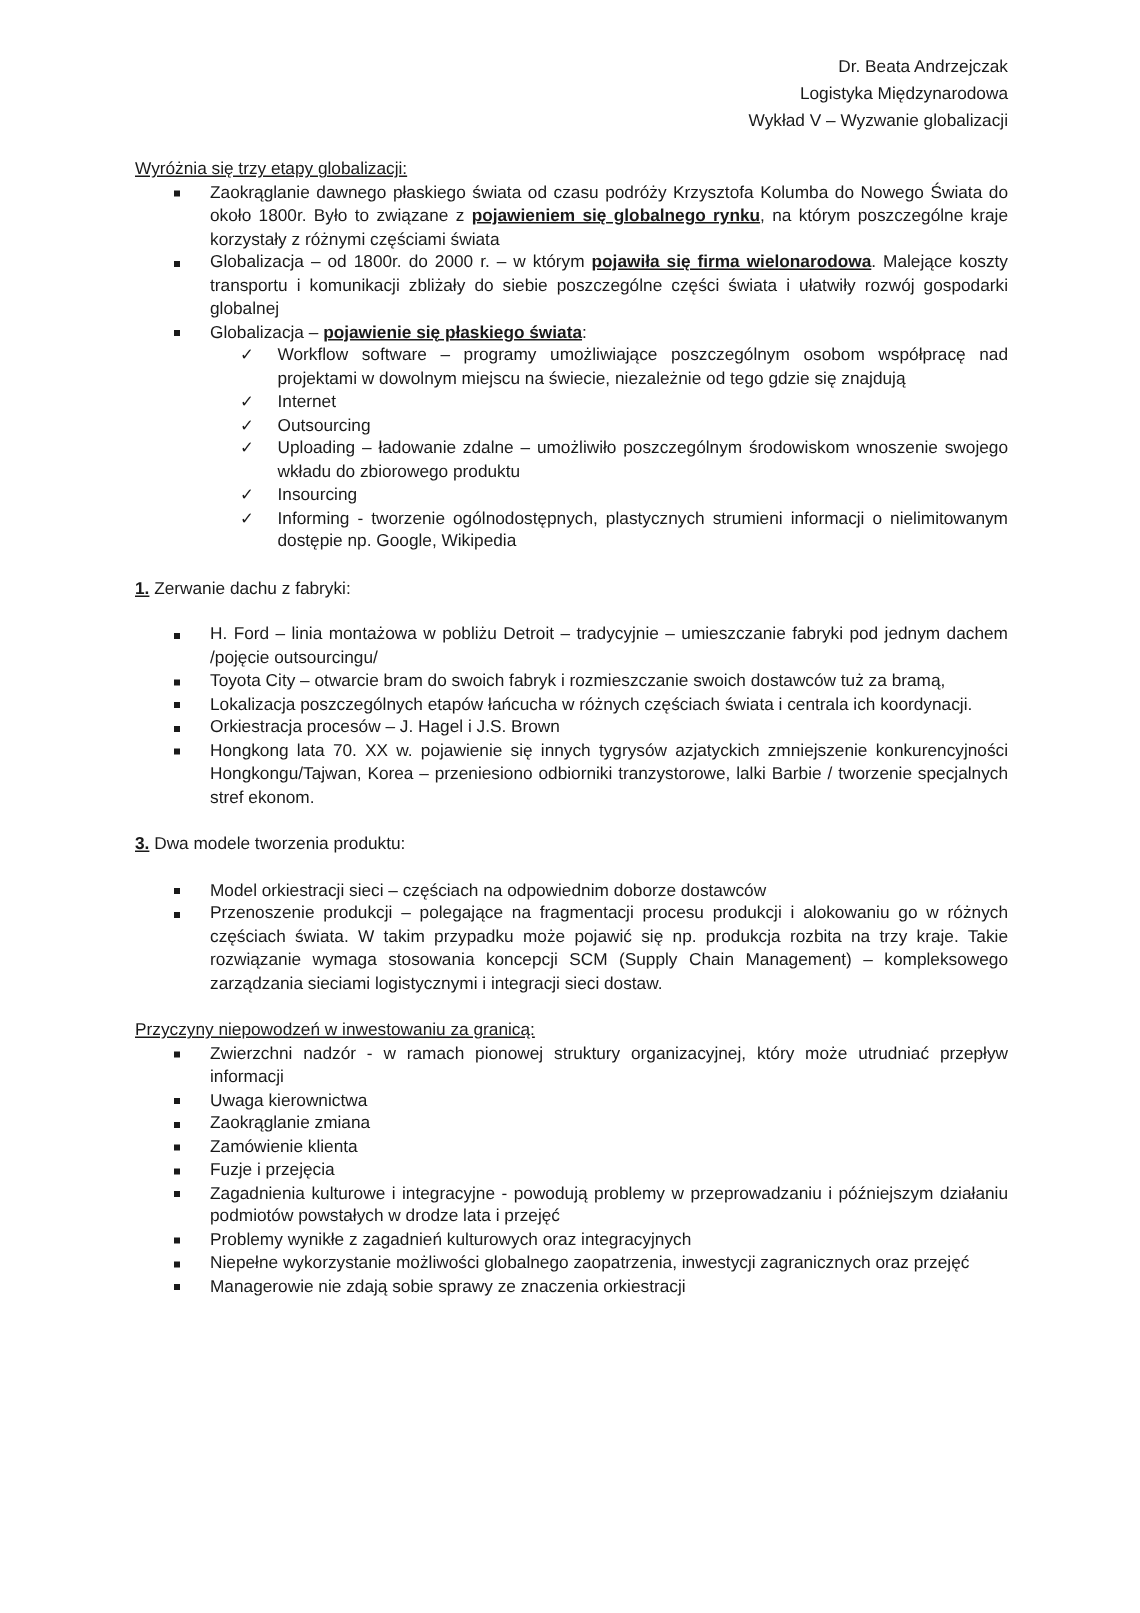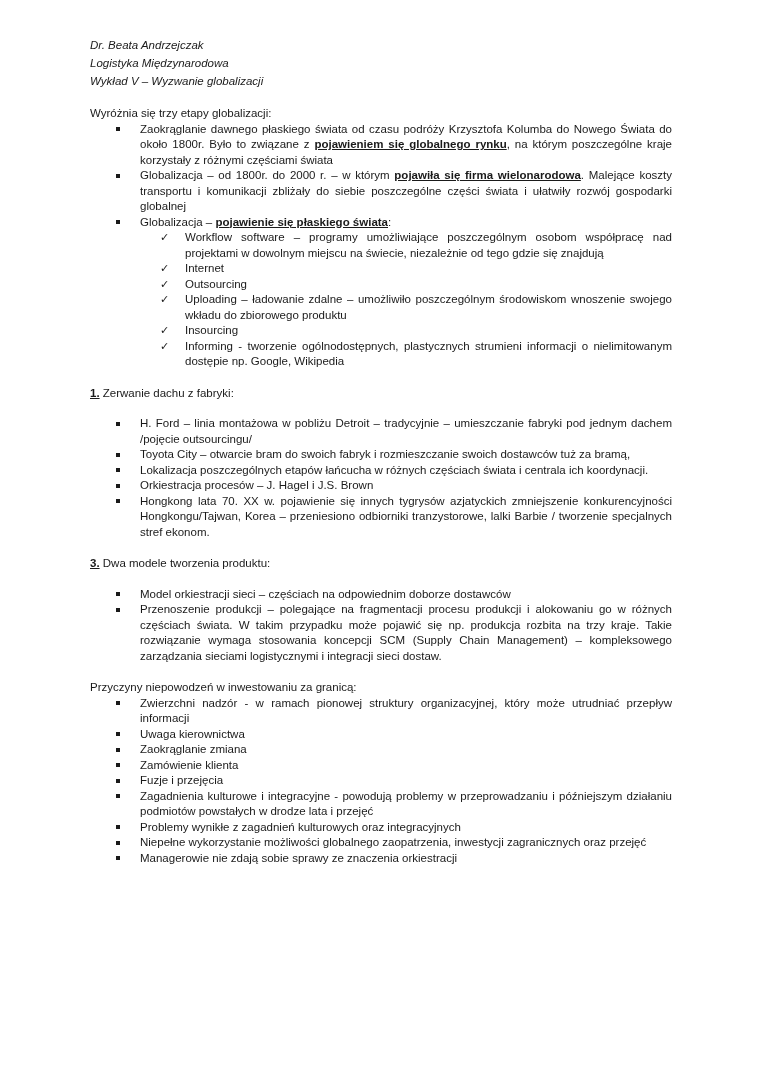--- a/index.html
+++ b/index.html
@@ -19,31 +19,31 @@
   }
   .page {
     box-sizing: border-box;
     width: 760px;
     height: 1075px;
     padding: 36px 88px 20px 90px;
     background: #ffffff;
   }
   .doc-header .hline {
     line-height: 18px;
-    text-align: left;
-    font-style: italic;
+    text-align: right;
   }
   .section {
     margin-top: 16px;
   }
   .section-heading {
     text-align: left;
     line-height: 15.5px;
   }
   .section-heading.underline span {
+    text-decoration: underline;
   }
   .section.spaced .section-heading {
     margin-bottom: 15px;
   }
   .b { font-weight: bold; text-decoration: underline; }
   .li {
     position: relative;
     padding-left: 50px;
     text-align: justify;
   }

